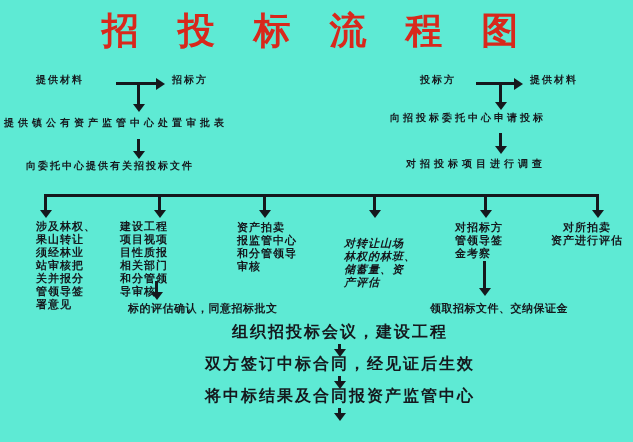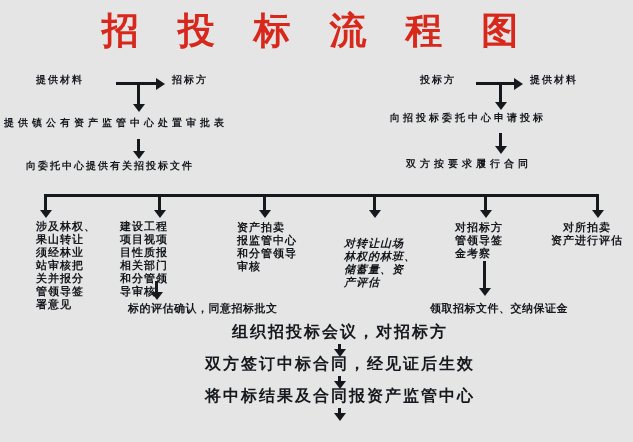--- a/index.html
+++ b/index.html
@@ -3,21 +3,21 @@
 <meta charset="utf-8">
 <style>
   html,body{margin:0;padding:0;}
   body{
     font-family:"DejaVu Sans","Liberation Sans",sans-serif;
     background:#888;
   }
   #stage{
     position:relative;
     width:633px;height:442px;
-    background:#e5e5e5;
+    background:#5eead4;
     overflow:hidden;
     color:#15181d;
   }
   .txt{
     position:absolute;
     font-weight:bold;
     color:#15181d;
     white-space:nowrap;
     line-height:1.1;
   }
@@ -71,21 +71,21 @@
   <div class="txt big" style="left:4px;top:117px;letter-spacing:4px;">提供镇公有资产监管中心处置审批表</div>
   <div class="varrow" style="left:137px;top:139px;height:12px;"></div>
   <div class="txt big" style="left:26px;top:160px;">向委托中心提供有关招投标文件</div>
 
   <div class="txt big" style="left:420px;top:74px;">投标方</div>
   <div class="harrow" style="left:476px;top:82px;width:38px;"></div>
   <div class="txt big" style="left:530px;top:74px;">提供材料</div>
   <div class="varrow" style="left:499px;top:84px;height:18px;"></div>
   <div class="txt big" style="left:390px;top:112px;letter-spacing:3px;text-align:center;">向招投标委托中心申请投标</div>
   <div class="varrow" style="left:499px;top:133px;height:13px;"></div>
-  <div class="txt big" style="left:406px;top:158px;letter-spacing:4px;">双方按要求履行合同</div>
+  <div class="txt big" style="left:406px;top:158px;letter-spacing:4px;">对招投标项目进行调查</div>
 
   <div class="hline" style="left:44px;top:194px;width:555px;"></div>
   <div class="varrow" style="left:44px;top:194px;height:16px;"></div>
   <div class="varrow" style="left:158px;top:194px;height:16px;"></div>
   <div class="varrow" style="left:263px;top:194px;height:16px;"></div>
   <div class="varrow" style="left:373px;top:194px;height:16px;"></div>
   <div class="varrow" style="left:484px;top:194px;height:16px;"></div>
   <div class="varrow" style="left:596px;top:194px;height:16px;"></div>
 
   <div class="txt branch" style="left:28px;top:221px;margin-left:8px;">涉及林权、
@@ -113,20 +113,20 @@
 管领导签
 金考察</div>
   <div class="txt branch" style="left:551px;top:222px;text-align:center;">对所拍卖
 资产进行评估</div>
 
   <div class="varrow" style="left:155px;top:281px;height:11px;"></div>
   <div class="txt small" style="left:100px;top:303px;margin-left:28px;">标的评估确认，同意招标批文</div>
   <div class="varrow" style="left:483px;top:261px;height:27px;"></div>
   <div class="txt small" style="left:430px;top:303px;">领取招标文件、交纳保证金</div>
 
-  <div class="txt bottom" style="left:340px;top:323px;">组织招投标会议，对招标方</div>
+  <div class="txt bottom" style="left:340px;top:323px;">组织招投标会议，建设工程</div>
   <div class="varrow" style="left:338px;top:344px;height:5px;"></div>
   <div class="txt bottom" style="left:340px;top:355px;">双方签订中标合同，经见证后生效</div>
   <div class="varrow" style="left:338px;top:376px;height:5px;"></div>
   <div class="txt bottom" style="left:340px;top:387px;">将中标结果及合同报资产监管中心</div>
   <div class="varrow" style="left:338px;top:408px;height:5px;"></div>
 
 </div>
 
 </body></html>

